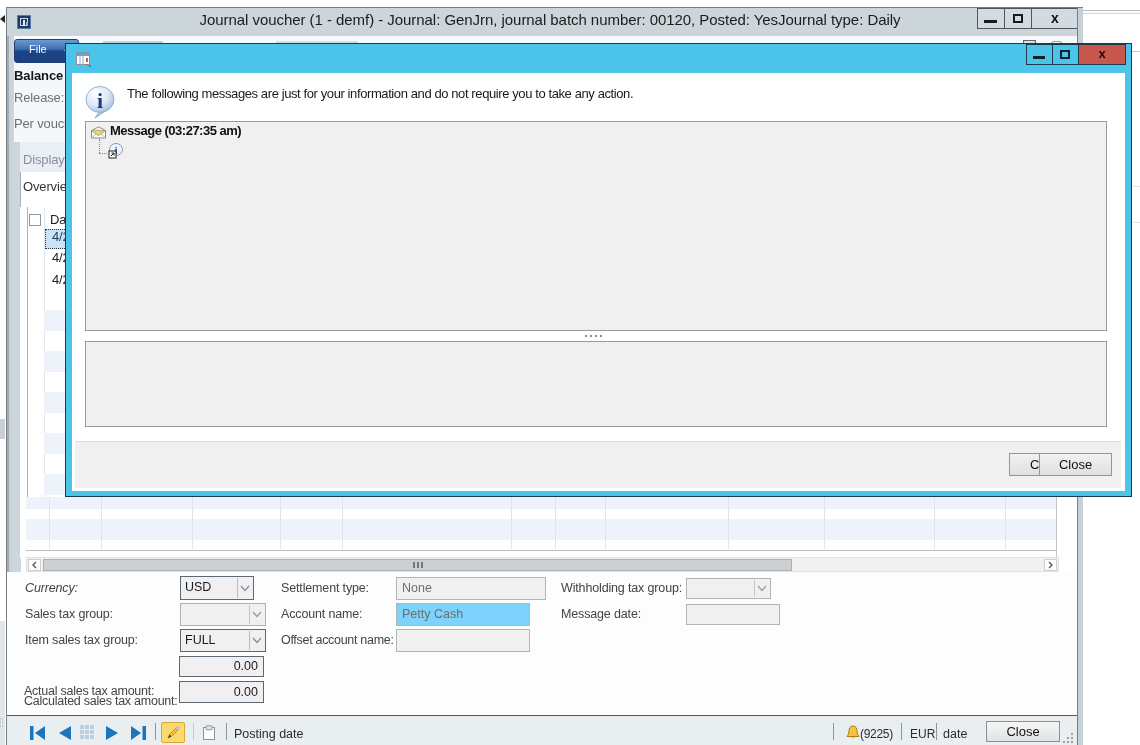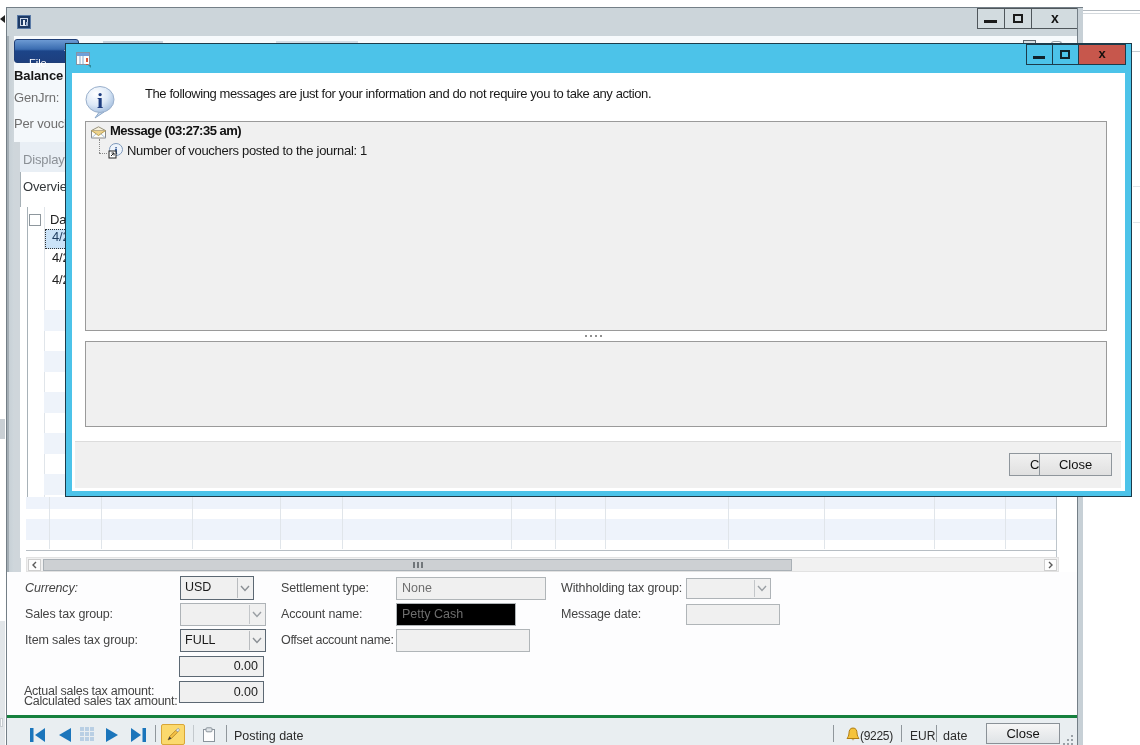--- a/index.html
+++ b/index.html
@@ -21,46 +21,47 @@
   <div class="abs" style="left:0;top:718px;width:3px;height:9px;background:#fbfcfd;border:1px solid #c8cdd1;box-sizing:border-box;"></div>
 
   <div class="abs" id="mainwin" style="left:6px;top:7px;width:1077px;height:738px;background:#ffffff;border:1px solid #747f87;box-sizing:border-box;">
 
     <div class="abs" style="left:0;top:0;width:1075px;height:28px;background:#ccd5da;"></div>
     <div class="abs" style="left:10px;top:7px;width:14px;height:14px;background:#1d3a66;border:1px solid #5a7aa6;box-sizing:border-box;">
       <div class="abs" style="left:2px;top:2px;width:8px;height:8px;border:1px solid #cfd9ea;box-sizing:border-box;"></div>
       <div class="abs" style="left:5px;top:4px;width:2px;height:6px;background:#e8eef6;"></div>
       <div class="abs" style="left:8px;top:6px;width:2px;height:4px;background:#9fb4d4;"></div>
     </div>
+    <div class="abs" id="maintitle" style="left:0;top:3px;width:1075px;text-align:center;font-size:15px;letter-spacing:-0.05px;text-indent:11px;color:#1c1c1c;white-space:nowrap;">Journal voucher (1 - demf) - Journal: GenJrn, journal batch number: 00120, Posted: YesJournal type: Daily</div>
 
     <div class="abs" style="left:970px;top:0;width:28px;height:21px;background:#d2dbdf;border:1px solid #4f565b;box-sizing:border-box;"></div>
     <div class="abs" style="left:997px;top:0;width:28px;height:21px;background:#d2dbdf;border:1px solid #4f565b;box-sizing:border-box;"></div>
     <div class="abs" style="left:1024px;top:0;width:47px;height:21px;background:#d2dbdf;border:1px solid #4f565b;box-sizing:border-box;"></div>
     <div class="abs" style="left:977px;top:12px;width:13px;height:3px;background:#1a1a1a;"></div>
     <div class="abs" style="left:1006px;top:6px;width:10px;height:9px;border:2px solid #1a1a1a;box-sizing:border-box;"></div>
     <div class="abs" style="left:1040px;top:2px;width:16px;height:16px;font-size:14px;font-weight:bold;color:#111;text-align:center;">x</div>
 
     <div class="abs" style="left:0;top:28px;width:1075px;height:9px;background:#f7fafc;"></div>
     <div class="abs" style="left:96px;top:33px;width:60px;height:4px;background:#c6d1dc;"></div>
     <div class="abs" style="left:269px;top:33px;width:82px;height:4px;background:#d4dde6;"></div>
 
     <div class="abs" style="left:0;top:28px;width:7px;height:708px;background:linear-gradient(to right,#a3adb4 0,#a3adb4 2px,#c7d0d6 2px,#cfd7dc 7px);"></div>
     <div class="abs" style="left:7px;top:134px;width:7px;height:574px;background:#cfd6db;"></div>
 
     <div class="abs" style="left:7px;top:54px;width:53px;height:80px;background:#f4f8fb;"></div>
     <div class="abs" style="left:13px;top:134px;width:47px;height:30px;background:#e9eff5;"></div>
     <div class="abs" style="left:13px;top:164px;width:47px;height:35px;background:#ffffff;border-left:1px solid #a6b0b6;box-sizing:border-box;"></div>
 
     <div class="abs" style="left:7px;top:31px;width:65px;height:24px;border-radius:3px;border:1px solid #1f3f77;box-sizing:border-box;background:linear-gradient(#6c9ad3 0%,#3a6cb0 42%,#1c4488 50%,#1d3f7e 100%);">
-      <div class="abs" style="left:14px;top:17px;font-size:11px;color:#fff;">File</div>
+      <div class="abs" style="left:14px;top:3px;font-size:11px;color:#fff;">File</div>
       <div class="abs" style="left:49px;top:10px;width:0;height:0;border-left:4px solid transparent;border-right:4px solid transparent;border-top:5px solid #fff;"></div>
     </div>
 
     <div class="abs" style="left:7px;top:60px;font-size:13px;font-weight:bold;color:#161616;letter-spacing:-0.1px;">Balance</div>
-    <div class="abs lbl" style="left:7px;top:82px;color:#6f6f6f;font-size:13px;">GenJrn:</div>
+    <div class="abs lbl" style="left:7px;top:82px;color:#6f6f6f;font-size:13px;">Release:</div>
     <div class="abs lbl" style="left:7px;top:108px;color:#6f6f6f;font-size:13px;">Per vouche</div>
     <div class="abs lbl" style="left:16px;top:144px;color:#8b9096;font-size:13px;">Display jo</div>
     <div class="abs lbl" style="left:16px;top:171px;color:#33373a;font-size:13px;">Overview</div>
 
     <div class="abs" style="left:13px;top:199px;width:47px;height:351px;background:#ffffff;"></div>
     <div class="abs" style="left:20px;top:199px;width:1px;height:351px;background:#a8b2b8;"></div>
     <div class="abs" style="left:37px;top:199px;width:1px;height:351px;background:#e0e5ea;"></div>
     <div class="abs" style="left:22px;top:206px;width:12px;height:12px;background:#fff;border:1px solid #8e979d;box-sizing:border-box;"></div>
     <div class="abs lbl" style="left:43px;top:204px;color:#222;font-size:13px;">Da</div>
 
@@ -137,37 +138,37 @@
     <div class="abs" style="left:172px;top:109px;width:85px;height:22px;background:#f0f0f0;border:1px solid #5c6873;box-sizing:border-box;">
       <div class="abs" style="right:5px;top:3px;font-size:12.5px;color:#1a1a1a;">0.00</div>
     </div>
 
     <div class="abs lbl" style="left:274px;top:9px;">Settlement type:</div>
     <div class="abs lbl" style="left:274px;top:35px;">Account name:</div>
     <div class="abs lbl" style="left:274px;top:61px;letter-spacing:-0.3px;">Offset account name:</div>
     <div class="abs" style="left:389px;top:5px;width:150px;height:23px;background:#f0f0f0;border:1px solid #b0b5b8;box-sizing:border-box;">
       <div class="abs" style="left:5px;top:3px;font-size:12.5px;color:#6e6e6e;">None</div>
     </div>
-    <div class="abs" style="left:389px;top:31px;width:120px;height:23px;background:#000000;border:1px solid #b0b5b8;box-sizing:border-box;padding-left:18px;">
+    <div class="abs" style="left:389px;top:31px;width:134px;height:23px;background:#7dd3fc;border:1px solid #b0b5b8;box-sizing:border-box;padding-left:18px;">
       <div class="abs" style="left:5px;top:3px;font-size:12.5px;color:#6e6e6e;">Petty Cash</div>
     </div>
     <div class="abs" style="left:389px;top:57px;width:134px;height:23px;background:#f0f0f0;border:1px solid #b0b5b8;box-sizing:border-box;"></div>
 
     <div class="abs lbl" style="left:554px;top:9px;">Withholding tax group:</div>
     <div class="abs lbl" style="left:554px;top:35px;">Message date:</div>
     <div class="abs" style="left:679px;top:6px;width:85px;height:21px;background:#f0f0f0;border:1px solid #aeb3b7;box-sizing:border-box;">
       <div class="abs" style="left:67px;top:1px;width:1px;height:17px;background:#c4c7ca;"></div>
       <svg class="abs" style="left:70px;top:6px;" width="10" height="7" viewBox="0 0 10 7">
           <path d="M1 1 L5 5.5 L9 1" stroke="#9a9fa4" stroke-width="1.4" fill="none"></path>
         </svg>
     </div>
     <div class="abs" style="left:679px;top:32px;width:94px;height:21px;background:#f0f0f0;border:1px solid #b0b5b8;box-sizing:border-box;"></div>
   </div>
 
-  <div class="abs" style="left:7px;top:715px;width:1070px;height:30px;background:#e9eef1;border-top:3px solid #15803d;box-sizing:border-box;">
+  <div class="abs" style="left:7px;top:715px;width:1070px;height:30px;background:#e9eef1;border-top:1px solid #15803d;box-sizing:border-box;">
     <svg class="abs" style="left:22px;top:9px;" width="18" height="16" viewBox="0 0 18 16">
       <rect x="1" y="1" width="3.5" height="14" fill="#1b75bb"></rect>
       <path d="M16 1 L6 8 L16 15 Z" fill="#1b75bb"></path>
     </svg>
     <svg class="abs" style="left:48px;top:9px;" width="18" height="16" viewBox="0 0 18 16">
       <path d="M16 1 L4 8 L16 15 Z" fill="#1b75bb"></path>
     </svg>
     <svg class="abs" style="left:73px;top:9px;" width="15" height="15" viewBox="0 0 15 15">
       <g fill="#b9cfe4">
           <rect x="0" y="0" width="4" height="4"></rect>
@@ -269,40 +270,39 @@
           <radialGradient id="bub" cx="35%" cy="28%" r="80%">
             <stop offset="0" stop-color="#ffffff"></stop>
               <stop offset="0.55" stop-color="#dde9f7"></stop>
               <stop offset="1" stop-color="#9fbbdd"></stop>
           </radialGradient>
         </defs>
         <path d="M15 25 L10 32 L19 26 Z" fill="#c6d7ec" stroke="#8aa6c8" stroke-width="1"></path>
         <ellipse cx="15" cy="13.5" rx="14" ry="13" fill="url(#bub)" stroke="#9ab0cc" stroke-width="1"></ellipse>
         <text x="15" y="22" text-anchor="middle" font-family="Liberation Serif,serif" font-weight="bold" font-size="22" fill="#1e3d80">i</text>
       </svg>
-      <div class="abs" style="left:73px;top:13px;font-size:13px;color:#1a1a1a;letter-spacing:-0.4px;">The following messages are just for your information and do not require you to take any action.</div>
+      <div class="abs" style="left:55px;top:13px;font-size:13px;color:#1a1a1a;letter-spacing:-0.4px;">The following messages are just for your information and do not require you to take any action.</div>
 
       <div class="abs" style="left:13px;top:48px;width:1022px;height:210px;background:#f0f0f0;border:1px solid #9a9a9a;box-sizing:border-box;">
         <svg class="abs" style="left:4px;top:4px;" width="17" height="13" viewBox="0 0 17 13">
           <path d="M1.5 4.5 L8.5 0.8 L15.5 4.5 Z" fill="#f7f1dd" stroke="#97917d" stroke-width="1"></path>
           <path d="M1.5 4.5 L15.5 4.5 L15.5 12 L1.5 12 Z" fill="#fdfdf8" stroke="#8a8a8a" stroke-width="1"></path>
           <path d="M1.5 4.5 L8.5 9.5 L15.5 4.5" fill="#edd28a" stroke="#b89b4a" stroke-width="1"></path>
           <path d="M1.5 12 L6.5 7.5 M15.5 12 L10.5 7.5" stroke="#a8bedb" stroke-width="1" fill="none"></path>
         </svg>
         <div class="abs" style="left:24px;top:1px;font-size:13px;font-weight:bold;letter-spacing:-0.5px;color:#111;">Message (03:27:35 am)</div>
         <div class="abs" style="left:13px;top:17px;width:1px;height:14px;border-left:1px dotted #888;"></div>
         <div class="abs" style="left:13px;top:31px;width:8px;height:1px;border-top:1px dotted #888;"></div>
         <svg class="abs" style="left:21px;top:20px;" width="17" height="17" viewBox="0 0 17 17">
           <ellipse cx="9" cy="7.5" rx="6.5" ry="6" fill="#eef4fb" stroke="#7f99bb" stroke-width="1"></ellipse>
           <path d="M6 13 L4 16 L8 13.4 Z" fill="#eef4fb" stroke="#7f99bb" stroke-width="0.8"></path>
           <text x="9" y="11.5" text-anchor="middle" font-family="Liberation Serif,serif" font-weight="bold" font-size="11" fill="#234a8c">i</text>
           <rect x="2" y="9" width="7" height="7" fill="#ffffff" stroke="#222" stroke-width="1"></rect>
           <path d="M4 14 L7 11 M7 11 L7 13.5 M7 11 L4.5 11" stroke="#222" stroke-width="1" fill="none"></path>
         </svg>
-        <div class="abs" style="left:41px;top:21px;font-size:13px;color:#1a1a1a;letter-spacing:-0.3px;">Number of vouchers posted to the journal: 1</div>
       </div>
 
       <div class="abs" style="left:513px;top:262px;width:2px;height:2px;background:#909090;"></div>
       <div class="abs" style="left:518px;top:262px;width:2px;height:2px;background:#909090;"></div>
       <div class="abs" style="left:523px;top:262px;width:2px;height:2px;background:#909090;"></div>
       <div class="abs" style="left:528px;top:262px;width:2px;height:2px;background:#909090;"></div>
 
       <div class="abs" style="left:13px;top:268px;width:1022px;height:86px;background:#f0f0f0;border:1px solid #9a9a9a;box-sizing:border-box;"></div>
 
       <div class="abs" style="left:3px;top:368px;width:1046px;height:46px;background:#f0f0f0;border-top:1px solid #dcdcdc;">

